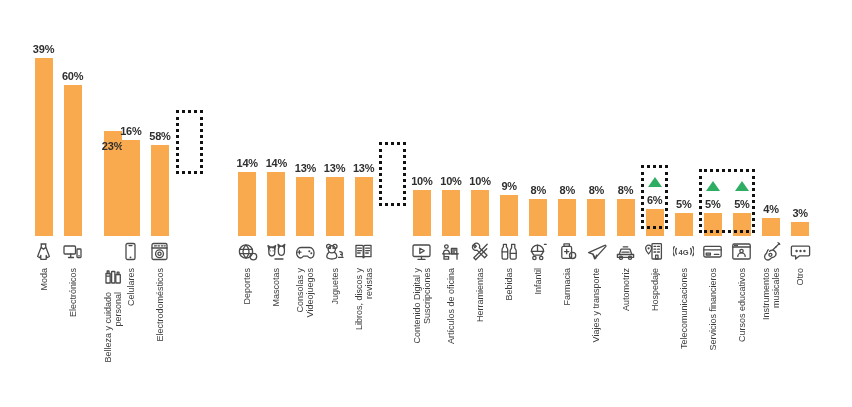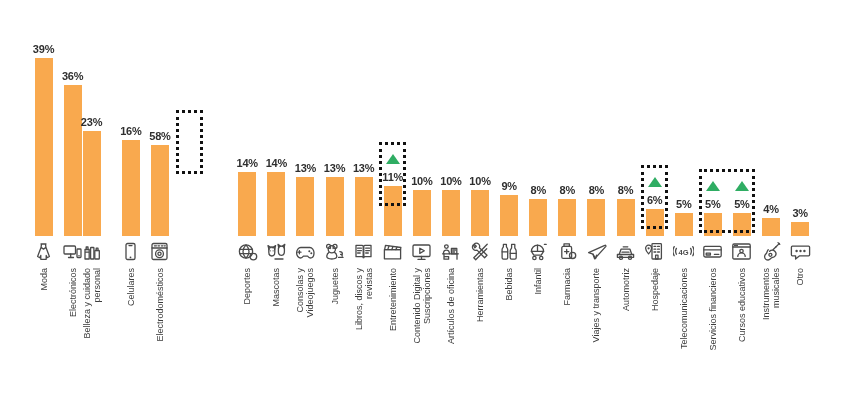--- a/index.html
+++ b/index.html
@@ -96,36 +96,36 @@
           </svg>
         </div>
         <div class="lblwrap">
           <div class="lbl" style="color: rgb(60, 60, 60);">
             <span>Moda</span>
           </div>
         </div>
       </div>
       <div class="col" style="left: 58.1px;">
         <div class="bar" style="height: 150.645px; background: rgb(249, 169, 78);"></div>
-        <div class="val" style="top: 70.355px;">36%</div>
+        <div class="val" style="top: 70.355px;">60%</div>
         <div class="iconcell">
           <svg width="21" height="21" viewBox="0 0 21 21">
             <rect fill="none" stroke="#4a4a4a" stroke-width="1.3" stroke-linecap="round" stroke-linejoin="round" x="2" y="5" width="11.5" height="8" rx="1"></rect>
             <path fill="none" stroke="#4a4a4a" stroke-width="1.3" stroke-linecap="round" stroke-linejoin="round" d="M6.5 16.5h5M8.7 13v3.5"></path>
             <rect fill="none" stroke="#4a4a4a" stroke-width="1.3" stroke-linecap="round" stroke-linejoin="round" x="15" y="8" width="4" height="8.5" rx="0.7"></rect>
             <circle cx="17" cy="14.8" r="0.8" fill="#4a4a4a"></circle>
           </svg>
         </div>
         <div class="lblwrap">
           <div class="lbl" style="color: rgb(60, 60, 60);">
             <span>Electrónicos</span>
           </div>
         </div>
       </div>
-      <div class="col" style="left: 77px;">
+      <div class="col" style="left: 98px; margin-top: 24px;">
         <div class="bar" style="height: 104.995px; background: rgb(249, 169, 78);"></div>
         <div class="val" style="top: 116.005px;">23%</div>
         <div class="iconcell">
           <svg width="21" height="21" viewBox="0 0 21 21">
             <path fill="none" stroke="#4a4a4a" stroke-width="1.3" stroke-linecap="round" stroke-linejoin="round" d="M4 8.5h4.2v9.5H4z"></path>
             <path fill="none" stroke="#4a4a4a" stroke-width="1.3" stroke-linecap="round" stroke-linejoin="round" d="M5.2 8.5V6h1.8v2.5M4.6 11.2h3"></path>
             <rect fill="none" stroke="#4a4a4a" stroke-width="1.3" stroke-linecap="round" stroke-linejoin="round" x="9.6" y="6.5" width="3.3" height="11.5" rx="0.6"></rect>
             <rect fill="none" stroke="#4a4a4a" stroke-width="1.3" stroke-linecap="round" stroke-linejoin="round" x="13.8" y="9.5" width="4.5" height="8.5" rx="0.6"></rect>
             <path fill="none" stroke="#4a4a4a" stroke-width="1.3" stroke-linecap="round" stroke-linejoin="round" d="M15.2 9.5V7.2h1.8v2.3"></path>
           </svg>
@@ -252,37 +252,20 @@
           <svg width="21" height="21" viewBox="0 0 21 21">
             <path fill="none" stroke="#4a4a4a" stroke-width="1.3" stroke-linecap="round" stroke-linejoin="round" d="M3 4.3h6.2c.6 0 1 .4 1 1v11.4c0-.6-.5-1-1-1H3z"></path>
             <path fill="none" stroke="#4a4a4a" stroke-width="1.3" stroke-linecap="round" stroke-linejoin="round" d="M18 4.3h-6.2c-.6 0-1 .4-1 1v11.4c0-.6.5-1 1-1H18z"></path>
             <path fill="none" stroke="#4a4a4a" stroke-width="1.3" stroke-linecap="round" stroke-linejoin="round" d="M4.6 7.2h3.8M4.6 9.6h3.8M4.6 12h2.6M12.7 7.2h3.8M12.7 9.6h3.8M12.7 12h2.6"></path>
           </svg>
         </div>
         <div class="lblwrap">
           <div class="lbl" style="color: rgb(60, 60, 60);">
             <span>Libros, discos y</span>
             <span>revistas</span>
-          </div>
-        </div>
-      </div>
-      <div class="col" style="left: 378.2px;">
-        <div class="bar" style="height: 50.215px; background: rgb(249, 169, 78);"></div>
-        <div class="val" style="top: 170.785px;">11%</div>
-        <div class="tri" style="top: 153.785px; border-bottom-color: rgb(47, 173, 99);"></div>
-        <div class="iconcell">
-          <svg width="21" height="21" viewBox="0 0 21 21">
-            <path fill="none" stroke="#4a4a4a" stroke-width="1.3" stroke-linecap="round" stroke-linejoin="round" d="M2.4 8.6h16.2v9.2H2.4z"></path>
-            <path fill="none" stroke="#4a4a4a" stroke-width="1.3" stroke-linecap="round" stroke-linejoin="round" d="M2.6 8.6 3.5 4.4l15.4 2.1-.4 2.1z"></path>
-            <path fill="none" stroke="#4a4a4a" stroke-width="1.3" stroke-linecap="round" stroke-linejoin="round" d="M7 5 5.8 8.4M11 5.6 9.8 8.5M15 6.2 13.8 8.6"></path>
-          </svg>
-        </div>
-        <div class="lblwrap">
-          <div class="lbl" style="color: rgb(60, 60, 60);">
-            <span>Entretenimiento</span>
           </div>
         </div>
       </div>
       <div class="col" style="left: 407.3px;">
         <div class="bar" style="height: 45.65px; background: rgb(249, 169, 78);"></div>
         <div class="val" style="top: 175.35px;">10%</div>
         <div class="iconcell">
           <svg width="21" height="21" viewBox="0 0 21 21">
             <rect fill="none" stroke="#4a4a4a" stroke-width="1.3" stroke-linecap="round" stroke-linejoin="round" x="2" y="4" width="17" height="11.5" rx="1.3"></rect>
             <path fill="none" stroke="#4a4a4a" stroke-width="1.3" stroke-linecap="round" stroke-linejoin="round" d="M7 18.4h7M10.5 15.5v2.9"></path>

